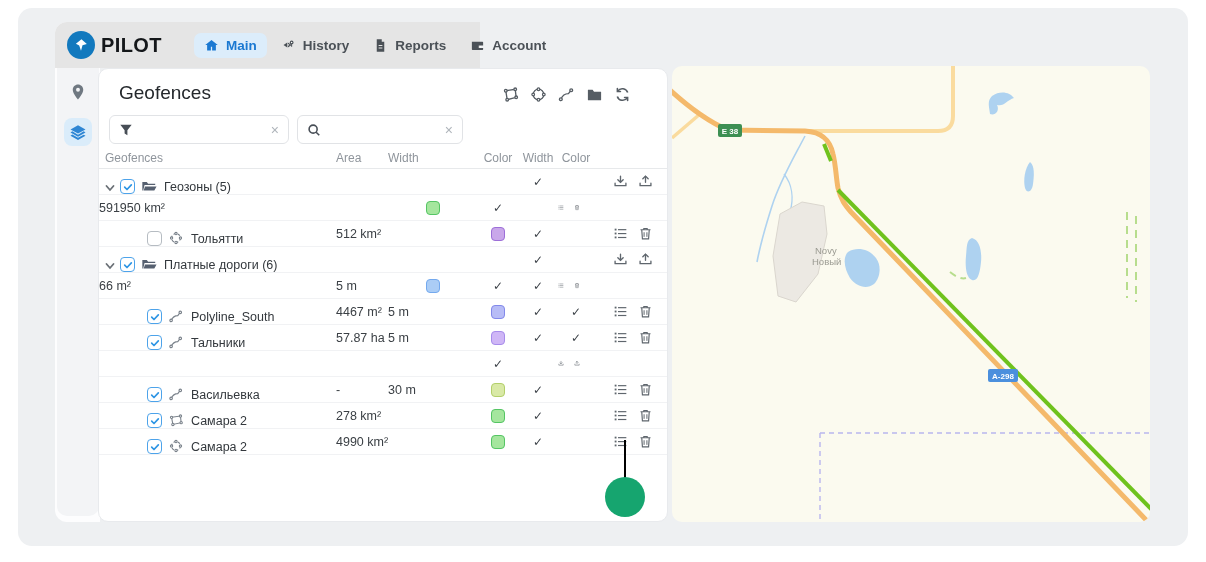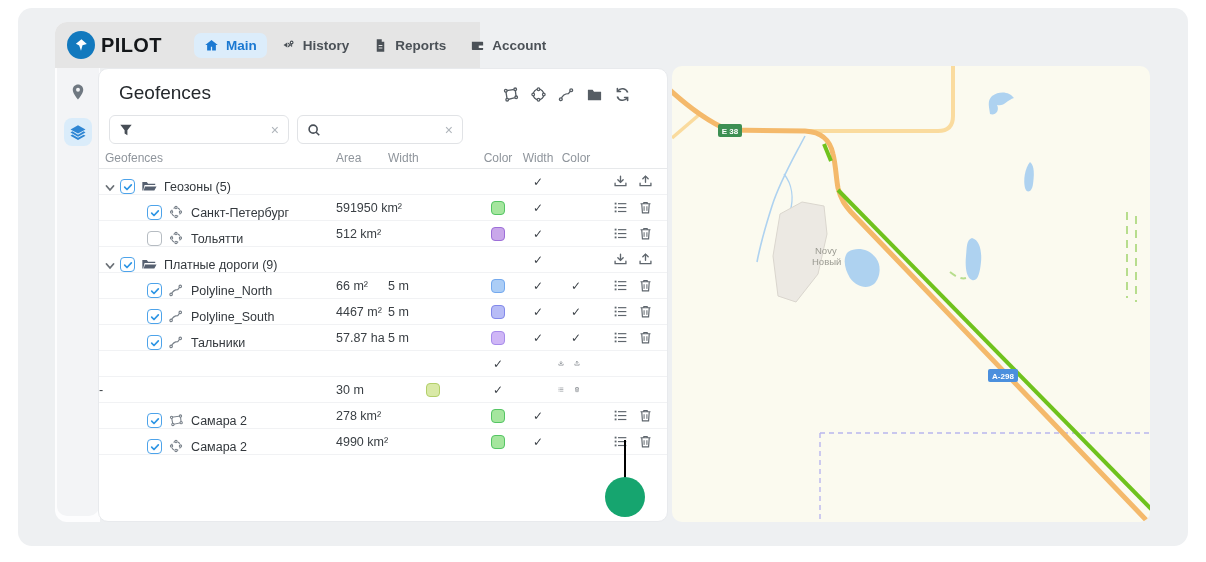--- a/index.html
+++ b/index.html
@@ -253,37 +253,20 @@
           <span class="act">
             <svg viewBox="0 0 18 18" fill="none" stroke="currentColor" stroke-width="1.6" stroke-linecap="round">
               <path d="M9 10V3"></path>
               <path d="M5.8 5.7 9 2.5l3.2 3.2"></path>
               <path d="M2.5 11v3h13v-3" stroke-linejoin="round"></path>
             </svg>
           </span>
         </div>
       </div>
       <div class="row">
-        <div class="namecell">
-          <span class="cb item-cb checked">
-            <svg viewBox="0 0 12 12" fill="none" stroke="currentColor" stroke-width="2" stroke-linecap="round" stroke-linejoin="round">
-              <path d="M2 6.2 4.8 9 10 3.4"></path>
-            </svg>
-          </span>
-          <span class="ticon">
-            <svg viewBox="0 0 18 18" fill="none" stroke="currentColor" stroke-width="1.2">
-              <circle cx="9" cy="9" r="5" stroke-dasharray="3 2"></circle>
-              <circle cx="9" cy="4" r="1.3" fill="#fff"></circle>
-              <circle cx="9" cy="14" r="1.3" fill="#fff"></circle>
-              <circle cx="4" cy="9" r="1.3" fill="#fff"></circle>
-              <circle cx="14" cy="9" r="1.3" fill="#fff"></circle>
-            </svg>
-          </span>
-          <span class="rlabel">Санкт-Петербург</span>
-        </div>
         <div class="txt">591950 km²</div>
         <div class="txt"></div>
         <div class="colorcell">
           <span class="swatch" style="background: rgb(165, 230, 158); border-color: rgb(85, 197, 100);"></span>
         </div>
         <div class="ck">✓</div>
         <div class="ck"></div>
         <div class="actions">
           <span class="act">
             <svg viewBox="0 0 18 18" fill="currentColor">
@@ -353,64 +336,91 @@
           <span class="cb folder-cb checked">
             <svg viewBox="0 0 12 12" fill="none" stroke="currentColor" stroke-width="2" stroke-linecap="round" stroke-linejoin="round">
               <path d="M2 6.2 4.8 9 10 3.4"></path>
             </svg>
           </span>
           <span class="ticon folder">
             <svg viewBox="0 0 18 18" fill="currentColor">
               <path d="M1.5 4.5h5l1.5 2h8v1.5h-12L2.5 14H1.5Zm3 5h13L15 14H3Z" fill-rule="evenodd"></path>
             </svg>
           </span>
-          <span class="rlabel">Платные дороги (9)</span>
+          <span class="rlabel">Платные дороги (6)</span>
         </div>
         <div class="txt"></div>
         <div class="txt"></div>
         <div class="colorcell"></div>
         <div class="ck">✓</div>
         <div class="ck"></div>
         <div class="actions">
           <span class="act">
             <svg viewBox="0 0 18 18" fill="none" stroke="currentColor" stroke-width="1.6" stroke-linecap="round">
               <path d="M9 2.5v7"></path>
               <path d="M5.8 6.8 9 10l3.2-3.2"></path>
               <path d="M2.5 11v3h13v-3" stroke-linejoin="round"></path>
             </svg>
           </span>
           <span class="act">
             <svg viewBox="0 0 18 18" fill="none" stroke="currentColor" stroke-width="1.6" stroke-linecap="round">
               <path d="M9 10V3"></path>
               <path d="M5.8 5.7 9 2.5l3.2 3.2"></path>
               <path d="M2.5 11v3h13v-3" stroke-linejoin="round"></path>
+            </svg>
+          </span>
+        </div>
+      </div>
+      <div class="row">
+        <div class="txt">66 m²</div>
+        <div class="txt">5 m</div>
+        <div class="colorcell">
+          <span class="swatch" style="background: rgb(171, 205, 246); border-color: rgb(116, 169, 238);"></span>
+        </div>
+        <div class="ck">✓</div>
+        <div class="ck">✓</div>
+        <div class="actions">
+          <span class="act">
+            <svg viewBox="0 0 18 18" fill="currentColor">
+              <rect x="2" y="3.2" width="2.2" height="2.2"></rect>
+              <rect x="6" y="3.7" width="10" height="1.4"></rect>
+              <rect x="2" y="7.9" width="2.2" height="2.2"></rect>
+              <rect x="6" y="8.4" width="10" height="1.4"></rect>
+              <rect x="2" y="12.6" width="2.2" height="2.2"></rect>
+              <rect x="6" y="13.1" width="10" height="1.4"></rect>
+            </svg>
+          </span>
+          <span class="act">
+            <svg viewBox="0 0 18 18" fill="none" stroke="currentColor" stroke-width="1.4">
+              <path d="M3 4.5h12M7 4.5V3h4v1.5M4.5 4.5 5.3 15.5h7.4l.8-11"></path>
+              <path d="M7.3 7.5v5.5M10.7 7.5v5.5" stroke-width="1.2"></path>
             </svg>
           </span>
         </div>
       </div>
       <div class="row">
         <div class="namecell">
           <span class="cb item-cb checked">
             <svg viewBox="0 0 12 12" fill="none" stroke="currentColor" stroke-width="2" stroke-linecap="round" stroke-linejoin="round">
               <path d="M2 6.2 4.8 9 10 3.4"></path>
             </svg>
           </span>
           <span class="ticon">
             <svg viewBox="0 0 18 18" fill="none" stroke="currentColor" stroke-width="1.3">
               <path d="M3.5 14 C5.5 9.5 8.5 8.5 11 8.5 L13.8 5"></path>
               <circle cx="3.5" cy="14" r="1.4" fill="#fff"></circle>
               <circle cx="13.8" cy="5" r="1.4" fill="#fff"></circle>
             </svg>
           </span>
-          <span class="rlabel">Polyline_North</span>
-        </div>
-        <div class="txt">66 m²</div>
+          <span class="rlabel">Polyline_South</span>
+        </div>
+        <div class="txt">4467 m²</div>
         <div class="txt">5 m</div>
         <div class="colorcell">
-          <span class="swatch" style="background: rgb(171, 205, 246); border-color: rgb(116, 169, 238);"></span>
+          <span class="swatch" style="background: rgb(183, 188, 246); border-color: rgb(130, 137, 234);"></span>
         </div>
         <div class="ck">✓</div>
         <div class="ck">✓</div>
         <div class="actions">
           <span class="act">
             <svg viewBox="0 0 18 18" fill="currentColor">
               <rect x="2" y="3.2" width="2.2" height="2.2"></rect>
               <rect x="6" y="3.7" width="10" height="1.4"></rect>
               <rect x="2" y="7.9" width="2.2" height="2.2"></rect>
               <rect x="6" y="8.4" width="10" height="1.4"></rect>
@@ -433,114 +443,87 @@
               <path d="M2 6.2 4.8 9 10 3.4"></path>
             </svg>
           </span>
           <span class="ticon">
             <svg viewBox="0 0 18 18" fill="none" stroke="currentColor" stroke-width="1.3">
               <path d="M3.5 14 C5.5 9.5 8.5 8.5 11 8.5 L13.8 5"></path>
               <circle cx="3.5" cy="14" r="1.4" fill="#fff"></circle>
               <circle cx="13.8" cy="5" r="1.4" fill="#fff"></circle>
             </svg>
           </span>
-          <span class="rlabel">Polyline_South</span>
-        </div>
-        <div class="txt">4467 m²</div>
+          <span class="rlabel">Тальники</span>
+        </div>
+        <div class="txt">57.87 ha</div>
         <div class="txt">5 m</div>
         <div class="colorcell">
-          <span class="swatch" style="background: rgb(183, 188, 246); border-color: rgb(130, 137, 234);"></span>
-        </div>
-        <div class="ck">✓</div>
-        <div class="ck">✓</div>
-        <div class="actions">
-          <span class="act">
-            <svg viewBox="0 0 18 18" fill="currentColor">
-              <rect x="2" y="3.2" width="2.2" height="2.2"></rect>
-              <rect x="6" y="3.7" width="10" height="1.4"></rect>
-              <rect x="2" y="7.9" width="2.2" height="2.2"></rect>
-              <rect x="6" y="8.4" width="10" height="1.4"></rect>
-              <rect x="2" y="12.6" width="2.2" height="2.2"></rect>
-              <rect x="6" y="13.1" width="10" height="1.4"></rect>
-            </svg>
-          </span>
-          <span class="act">
-            <svg viewBox="0 0 18 18" fill="none" stroke="currentColor" stroke-width="1.4">
-              <path d="M3 4.5h12M7 4.5V3h4v1.5M4.5 4.5 5.3 15.5h7.4l.8-11"></path>
-              <path d="M7.3 7.5v5.5M10.7 7.5v5.5" stroke-width="1.2"></path>
+          <span class="swatch" style="background: rgb(207, 182, 246); border-color: rgb(167, 140, 235);"></span>
+        </div>
+        <div class="ck">✓</div>
+        <div class="ck">✓</div>
+        <div class="actions">
+          <span class="act">
+            <svg viewBox="0 0 18 18" fill="currentColor">
+              <rect x="2" y="3.2" width="2.2" height="2.2"></rect>
+              <rect x="6" y="3.7" width="10" height="1.4"></rect>
+              <rect x="2" y="7.9" width="2.2" height="2.2"></rect>
+              <rect x="6" y="8.4" width="10" height="1.4"></rect>
+              <rect x="2" y="12.6" width="2.2" height="2.2"></rect>
+              <rect x="6" y="13.1" width="10" height="1.4"></rect>
+            </svg>
+          </span>
+          <span class="act">
+            <svg viewBox="0 0 18 18" fill="none" stroke="currentColor" stroke-width="1.4">
+              <path d="M3 4.5h12M7 4.5V3h4v1.5M4.5 4.5 5.3 15.5h7.4l.8-11"></path>
+              <path d="M7.3 7.5v5.5M10.7 7.5v5.5" stroke-width="1.2"></path>
+            </svg>
+          </span>
+        </div>
+      </div>
+      <div class="row">
+        <div class="txt"></div>
+        <div class="txt"></div>
+        <div class="colorcell"></div>
+        <div class="ck">✓</div>
+        <div class="ck"></div>
+        <div class="actions">
+          <span class="act">
+            <svg viewBox="0 0 18 18" fill="none" stroke="currentColor" stroke-width="1.6" stroke-linecap="round">
+              <path d="M9 2.5v7"></path>
+              <path d="M5.8 6.8 9 10l3.2-3.2"></path>
+              <path d="M2.5 11v3h13v-3" stroke-linejoin="round"></path>
+            </svg>
+          </span>
+          <span class="act">
+            <svg viewBox="0 0 18 18" fill="none" stroke="currentColor" stroke-width="1.6" stroke-linecap="round">
+              <path d="M9 10V3"></path>
+              <path d="M5.8 5.7 9 2.5l3.2 3.2"></path>
+              <path d="M2.5 11v3h13v-3" stroke-linejoin="round"></path>
             </svg>
           </span>
         </div>
       </div>
       <div class="row">
         <div class="namecell">
           <span class="cb item-cb checked">
             <svg viewBox="0 0 12 12" fill="none" stroke="currentColor" stroke-width="2" stroke-linecap="round" stroke-linejoin="round">
               <path d="M2 6.2 4.8 9 10 3.4"></path>
             </svg>
           </span>
           <span class="ticon">
             <svg viewBox="0 0 18 18" fill="none" stroke="currentColor" stroke-width="1.3">
               <path d="M3.5 14 C5.5 9.5 8.5 8.5 11 8.5 L13.8 5"></path>
               <circle cx="3.5" cy="14" r="1.4" fill="#fff"></circle>
               <circle cx="13.8" cy="5" r="1.4" fill="#fff"></circle>
             </svg>
           </span>
-          <span class="rlabel">Тальники</span>
-        </div>
-        <div class="txt">57.87 ha</div>
-        <div class="txt">5 m</div>
-        <div class="colorcell">
-          <span class="swatch" style="background: rgb(207, 182, 246); border-color: rgb(167, 140, 235);"></span>
-        </div>
-        <div class="ck">✓</div>
-        <div class="ck">✓</div>
-        <div class="actions">
-          <span class="act">
-            <svg viewBox="0 0 18 18" fill="currentColor">
-              <rect x="2" y="3.2" width="2.2" height="2.2"></rect>
-              <rect x="6" y="3.7" width="10" height="1.4"></rect>
-              <rect x="2" y="7.9" width="2.2" height="2.2"></rect>
-              <rect x="6" y="8.4" width="10" height="1.4"></rect>
-              <rect x="2" y="12.6" width="2.2" height="2.2"></rect>
-              <rect x="6" y="13.1" width="10" height="1.4"></rect>
-            </svg>
-          </span>
-          <span class="act">
-            <svg viewBox="0 0 18 18" fill="none" stroke="currentColor" stroke-width="1.4">
-              <path d="M3 4.5h12M7 4.5V3h4v1.5M4.5 4.5 5.3 15.5h7.4l.8-11"></path>
-              <path d="M7.3 7.5v5.5M10.7 7.5v5.5" stroke-width="1.2"></path>
-            </svg>
-          </span>
-        </div>
-      </div>
-      <div class="row">
-        <div class="txt"></div>
-        <div class="txt"></div>
-        <div class="colorcell"></div>
-        <div class="ck">✓</div>
-        <div class="ck"></div>
-        <div class="actions">
-          <span class="act">
-            <svg viewBox="0 0 18 18" fill="none" stroke="currentColor" stroke-width="1.6" stroke-linecap="round">
-              <path d="M9 2.5v7"></path>
-              <path d="M5.8 6.8 9 10l3.2-3.2"></path>
-              <path d="M2.5 11v3h13v-3" stroke-linejoin="round"></path>
-            </svg>
-          </span>
-          <span class="act">
-            <svg viewBox="0 0 18 18" fill="none" stroke="currentColor" stroke-width="1.6" stroke-linecap="round">
-              <path d="M9 10V3"></path>
-              <path d="M5.8 5.7 9 2.5l3.2 3.2"></path>
-              <path d="M2.5 11v3h13v-3" stroke-linejoin="round"></path>
-            </svg>
-          </span>
-        </div>
-      </div>
-      <div class="row">
+          <span class="rlabel">Васильевка</span>
+        </div>
         <div class="txt">-</div>
         <div class="txt">30 m</div>
         <div class="colorcell">
           <span class="swatch" style="background: rgb(217, 233, 166); border-color: rgb(179, 207, 106);"></span>
         </div>
         <div class="ck">✓</div>
         <div class="ck"></div>
         <div class="actions">
           <span class="act">
             <svg viewBox="0 0 18 18" fill="currentColor">

